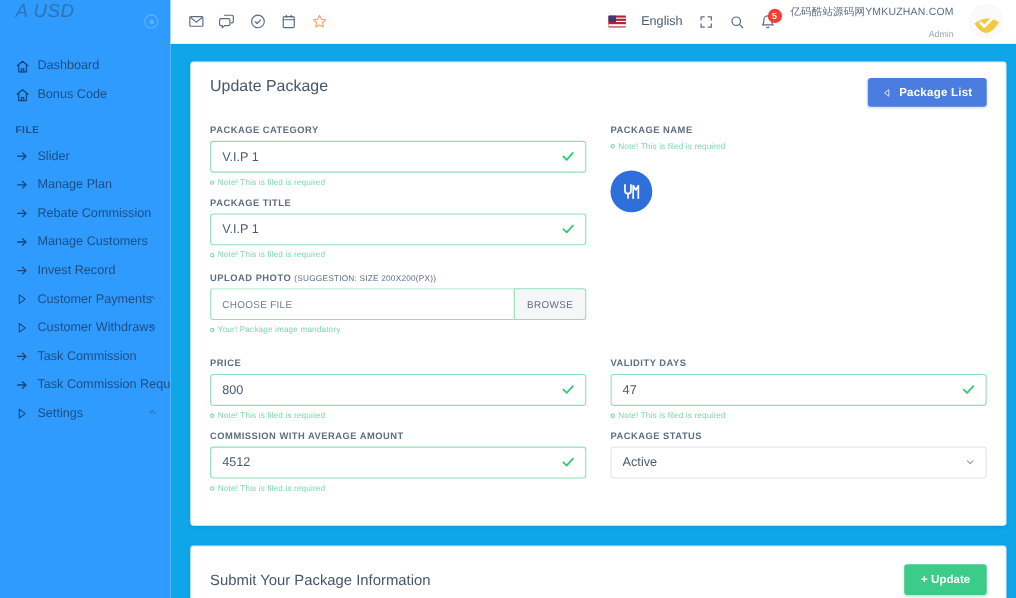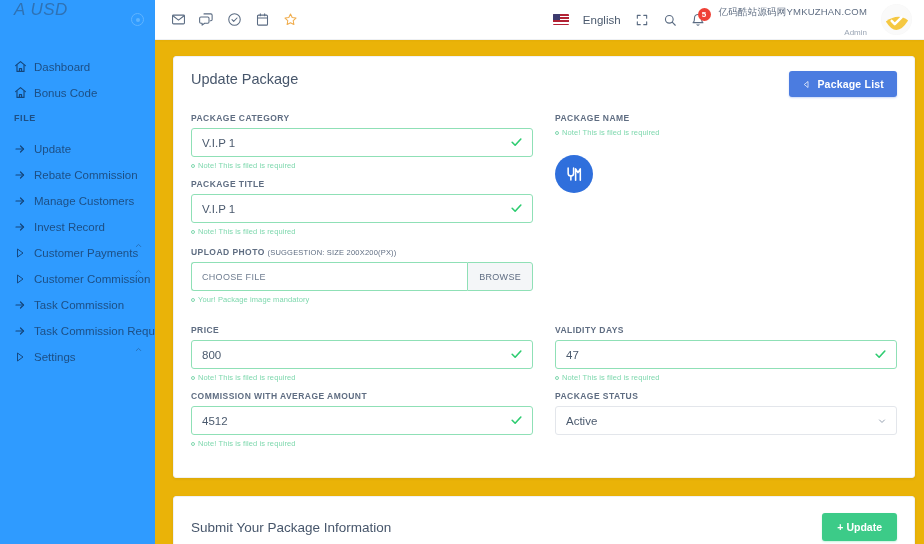--- a/index.html
+++ b/index.html
@@ -30,40 +30,40 @@
     position: absolute; right: 11px; top: 13px;
     width: 13px; height: 13px; border-radius: 50%;
     border: 1.5px solid #5fb4ff; display: flex;
     align-items: center; justify-content: center;
   }
   .brand-collapse i {
     width: 4px; height: 4px; border-radius: 50%; background: #5fb4ff; display: block;
   }
   .nav-gap { height: 7px; }
   .nav-item {
-    height: 26px; display: flex; align-items: flex-end;
+    height: 26px; display: flex; align-items: center;
     padding-left: 14px; color: #1d4f85; font-size: 11.5px;
     cursor: pointer; position: relative;
   }
   .nav-item .ico {
     width: 20px; flex: 0 0 20px; display: flex; align-items: center;
     color: #1b4e86;
   }
   .nav-item .lbl { white-space: nowrap; }
   .nav-section {
     padding: 14px 0 6px 14px; color: #1d4f85;
     font-size: 9px; font-weight: 700; letter-spacing: .6px;
   }
   .caret-up {
     position: absolute; right: 12px; top: 50%; transform: translateY(-50%);
     opacity: .55;
   }
 
   
-  .main { flex: 1; height: 544px; background: #eab308; position: relative; }
+  .main { flex: 1; height: 544px; background: #0ea5e9; position: relative; }
 
   .topbar {
     height: 40px; background: #ffffff; display: flex; align-items: center;
     padding: 0 12px 0 16px; border-bottom: 1px solid #eef0f3;
     box-shadow: 0 1px 2px rgba(16,24,40,.03);
   }
   .topbar-left { display: flex; align-items: center; gap: 13px; }
   .tb-icon { color: #5a6b82; display: flex; align-items: center; cursor: pointer; }
   .tb-icon.star { color: #f0ad4e; }
   .topbar-spacer { flex: 1; }
@@ -218,23 +218,32 @@
 
     <div class="nav-section">FILE</div>
 
     <div class="nav-item">
       <span class="ico">
         <svg width="12" height="12" viewBox="0 0 24 24" fill="none" stroke="#15457a" stroke-width="2.4" stroke-linecap="round" stroke-linejoin="round">
             <path d="M4 12h15"></path>
             <path d="M13 6l6 6-6 6"></path>
           </svg>
       </span>
-      <span class="lbl">Update</span>
-    </div>
-
+      <span class="lbl">Slider</span>
+    </div>
+
+    <div class="nav-item">
+      <span class="ico">
+        <svg width="12" height="12" viewBox="0 0 24 24" fill="none" stroke="#15457a" stroke-width="2.4" stroke-linecap="round" stroke-linejoin="round">
+            <path d="M4 12h15"></path>
+            <path d="M13 6l6 6-6 6"></path>
+          </svg>
+      </span>
+      <span class="lbl">Manage Plan</span>
+    </div>
 
     <div class="nav-item">
       <span class="ico">
         <svg width="12" height="12" viewBox="0 0 24 24" fill="none" stroke="#15457a" stroke-width="2.4" stroke-linecap="round" stroke-linejoin="round">
             <path d="M4 12h15"></path>
             <path d="M13 6l6 6-6 6"></path>
           </svg>
       </span>
       <span class="lbl">Rebate Commission</span>
     </div>
@@ -272,21 +281,21 @@
           </svg>
       </span>
     </div>
 
     <div class="nav-item">
       <span class="ico">
         <svg width="12" height="12" viewBox="0 0 24 24" fill="none" stroke="#15457a" stroke-width="1.9" stroke-linejoin="round">
             <path d="M7 4l11 8-11 8z"></path>
           </svg>
       </span>
-      <span class="lbl">Customer Commission</span>
+      <span class="lbl">Customer Withdraws</span>
       <span class="caret-up">
         <svg width="9" height="9" viewBox="0 0 24 24" fill="none" stroke="#1d4f85" stroke-width="2.6" stroke-linecap="round" stroke-linejoin="round">
             <path d="M6 15l6-6 6 6"></path>
           </svg>
       </span>
     </div>
 
     <div class="nav-item">
       <span class="ico">
         <svg width="12" height="12" viewBox="0 0 24 24" fill="none" stroke="#15457a" stroke-width="2.4" stroke-linecap="round" stroke-linejoin="round">

